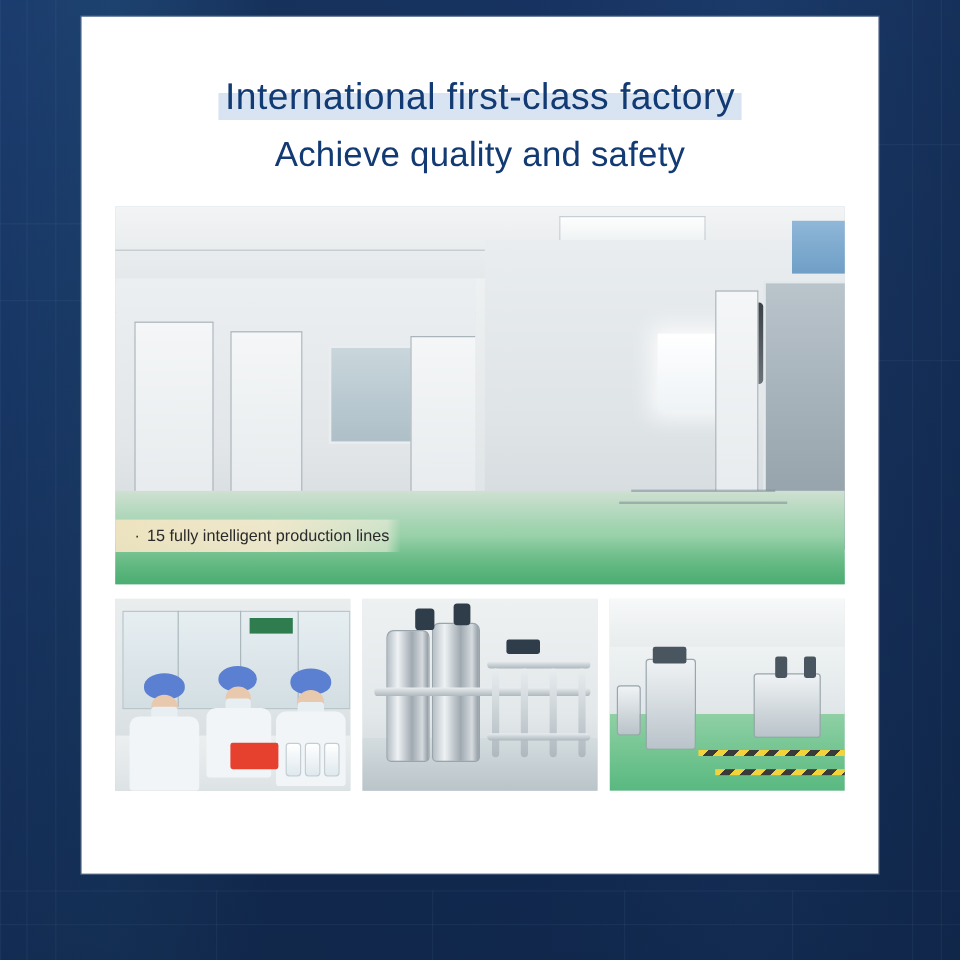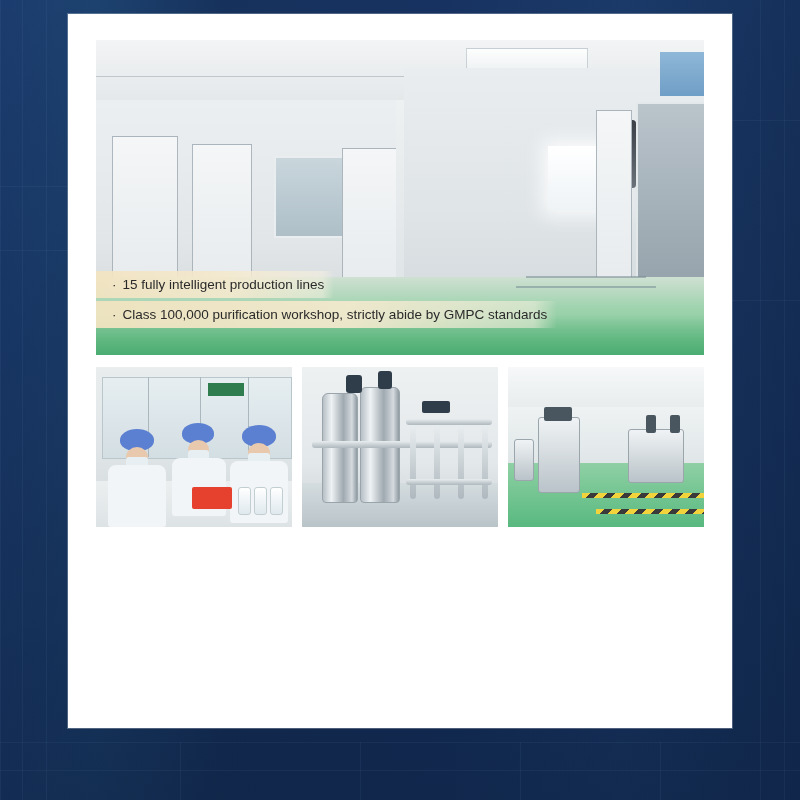--- a/index.html
+++ b/index.html
@@ -230,20 +230,24 @@
     <span style="left:0;top:742px;width:800px;height:1px;"></span>
     <span style="left:0;top:770px;width:800px;height:1px;"></span>
     <span style="left:180px;top:742px;width:1px;height:58px;"></span>
     <span style="left:360px;top:742px;width:1px;height:58px;"></span>
     <span style="left:520px;top:742px;width:1px;height:58px;"></span>
     <span style="left:660px;top:742px;width:1px;height:58px;"></span>
   </div>
 
   <div class="card">
 
+    <div class="heading-wrap">
+      <div class="headline-1">International first-class factory</div>
+      <div class="headline-2">Achieve quality and safety</div>
+    </div>
 
     <div class="hero">
       <div class="hero-scene">
 
         <div class="h-ceiling"></div>
         <div class="h-ceil-line" style="left:0;top:36px;width:100%;"></div>
         <div class="h-ceil-line" style="left:0;top:62px;width:100%;"></div>
         <div class="h-ceil-line" style="left:0;top:88px;width:100%;"></div>
         <div class="h-ceil-panel" style="left:370px;top:8px;width:120px;height:22px;"></div>
         <div class="h-ceil-panel" style="left:370px;top:44px;width:100px;height:18px;"></div>
@@ -265,23 +269,20 @@
         <div class="h-door" style="left:500px;top:70px;width:34px;height:180px;"></div>
 
         <div class="h-floor"></div>
         <div class="h-floor-strip"></div>
         <div class="h-rail" style="left:430px;top:236px;width:120px;"></div>
         <div class="h-rail" style="left:420px;top:246px;width:140px;"></div>
 
         <div class="hero-banner">
           <div class="bullet">
             <span class="dot">·</span><span>15 fully intelligent production lines</span>
-          </div>
-          <div class="bullet">
-            <span class="dot">·</span><span>Class 100,000 purification workshop, strictly abide by GMPC standards</span>
           </div>
         </div>
 
       </div>
     </div>
 
     <div class="thumbs">
 
       <div class="thumb">
         <div class="t1-bg"></div>

